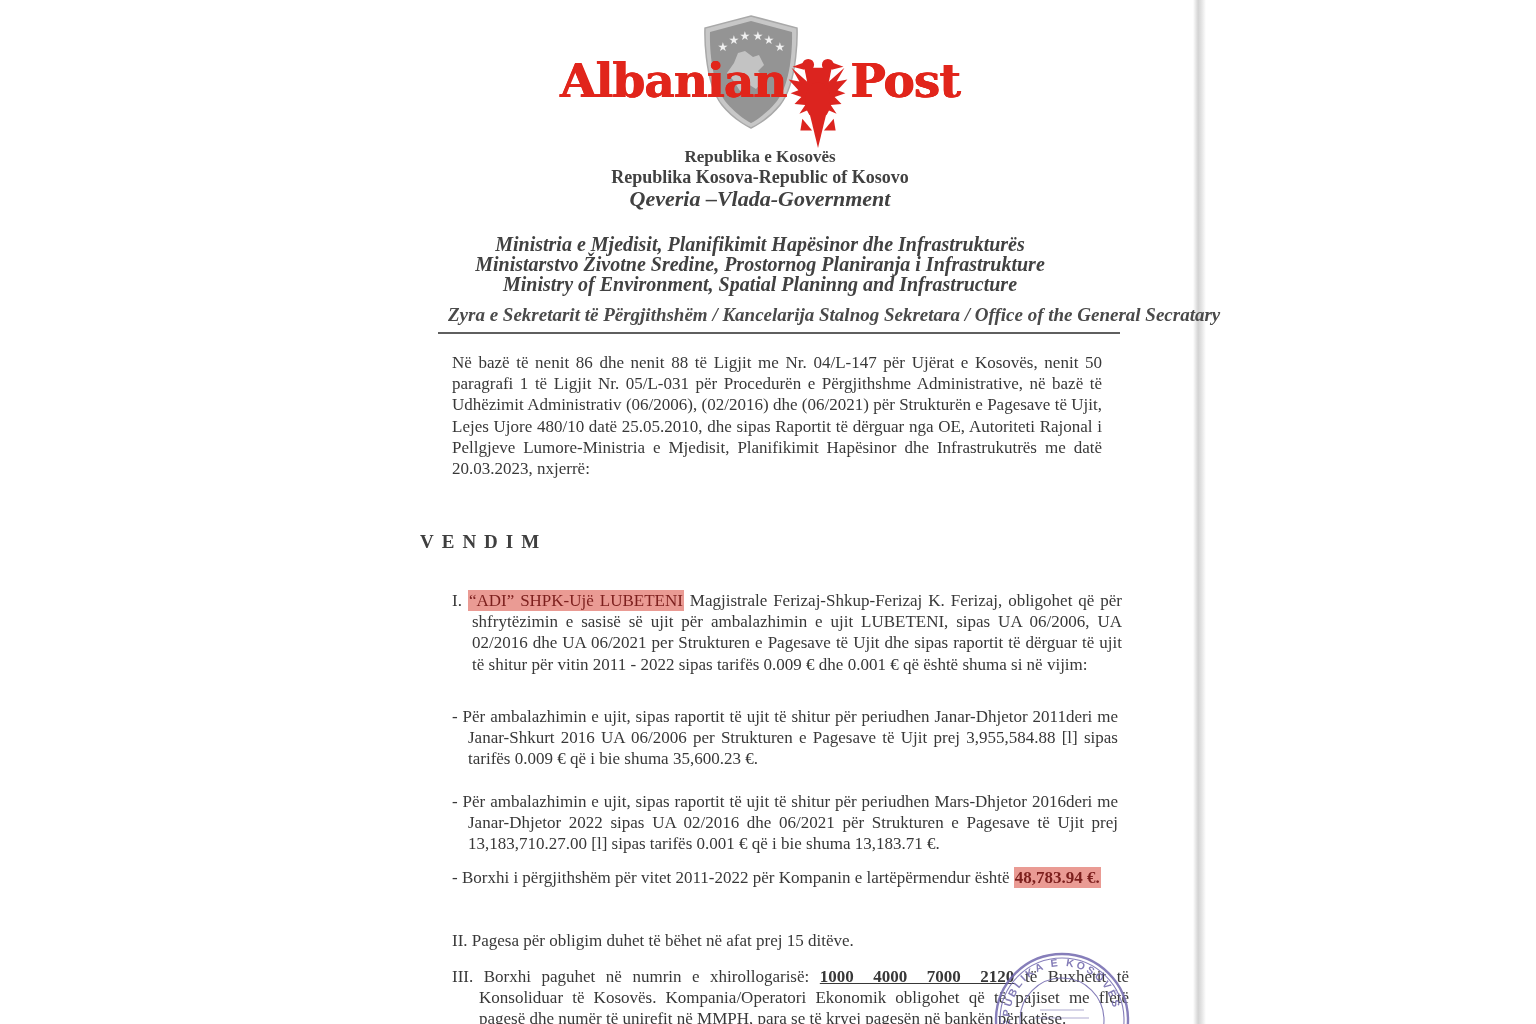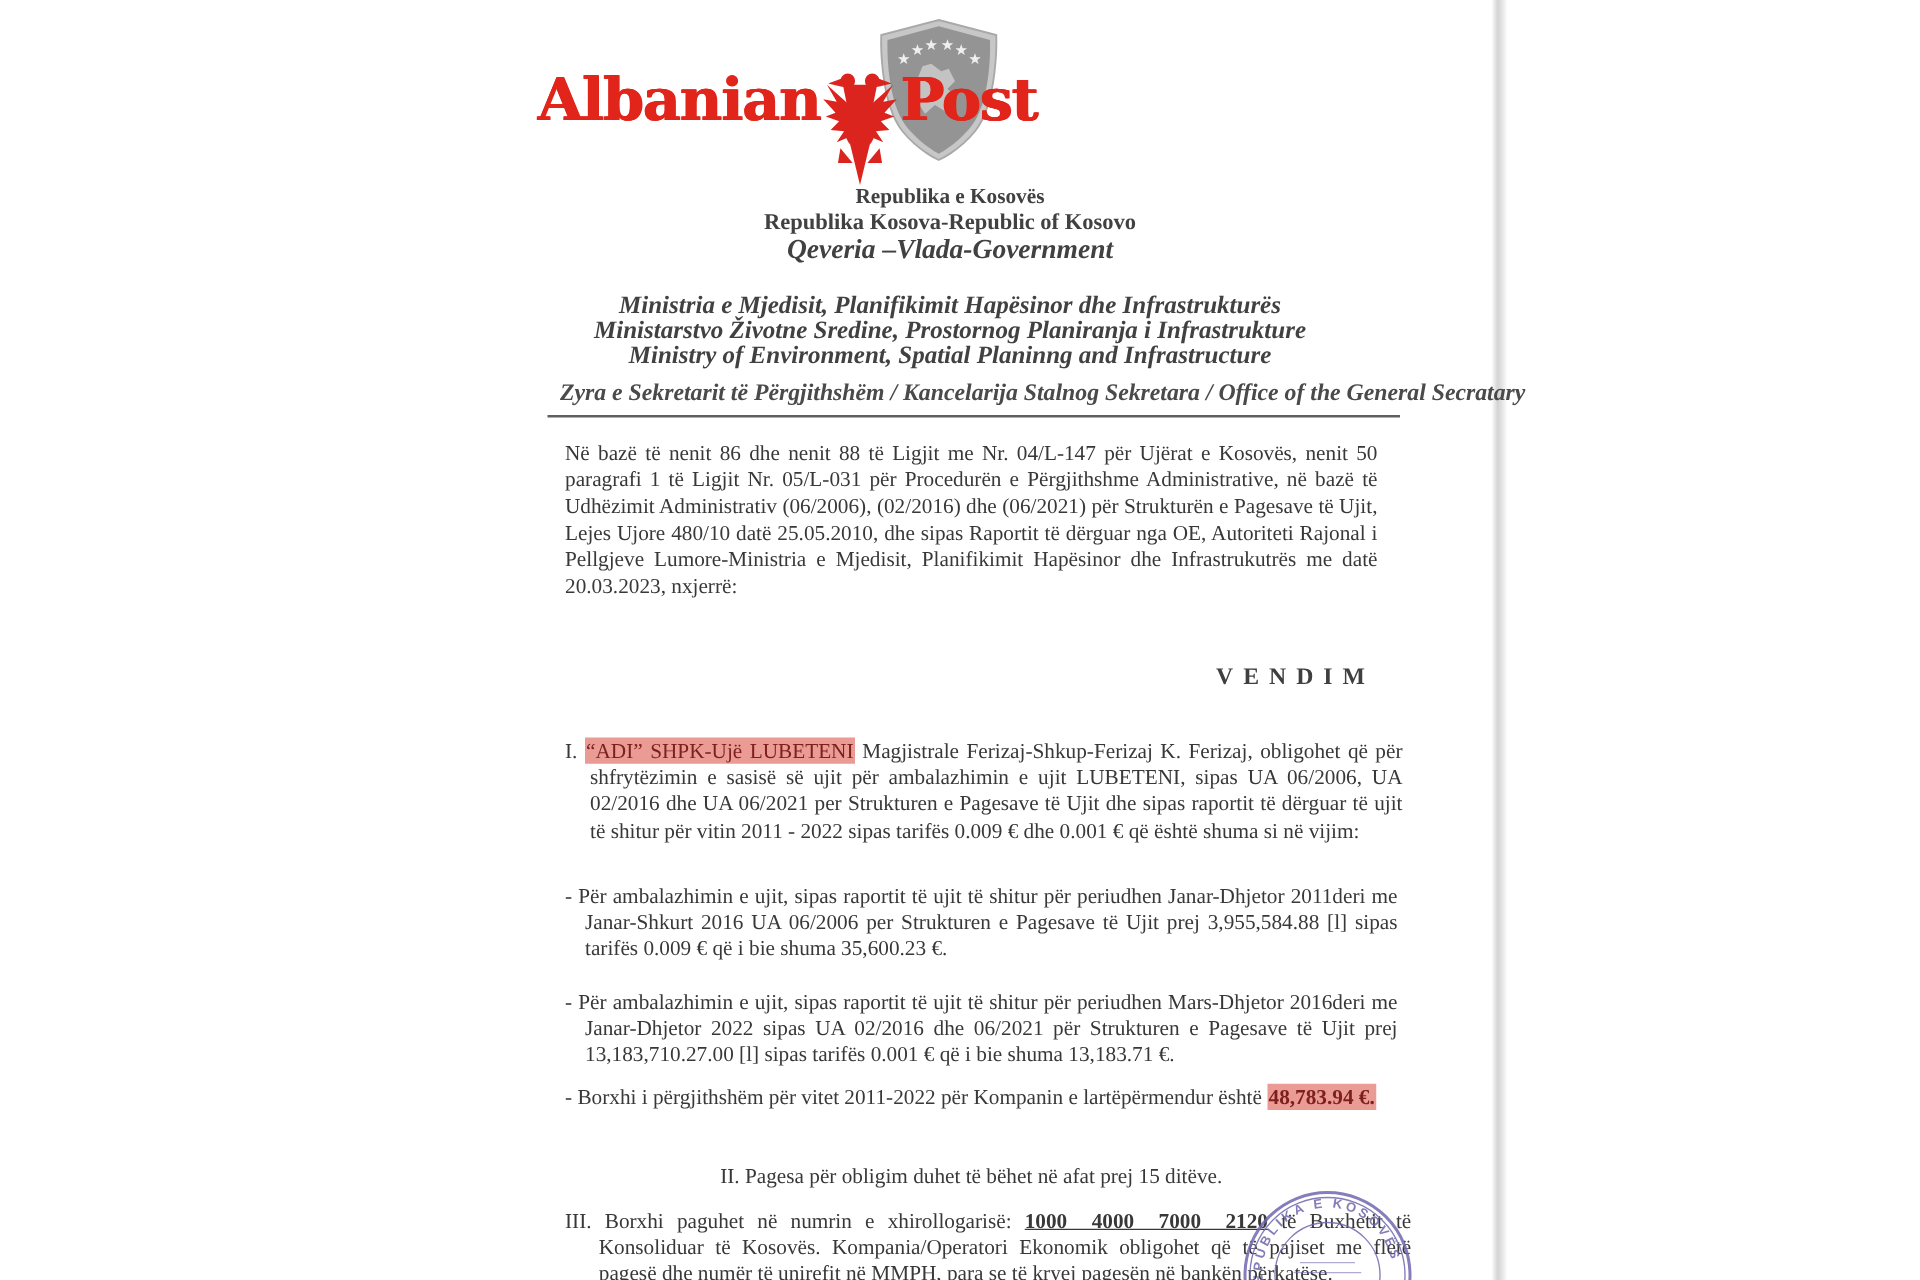--- a/index.html
+++ b/index.html
@@ -8,47 +8,47 @@
     overflow:hidden; font-family:"Liberation Serif", serif; color:#3b3b3b;
   }
   
   .page-edge {
     position:absolute; left:1193px; top:0; width:13px; height:100%;
     background:linear-gradient(to right, rgba(150,150,150,0) 0%, #d3d3d3 40%, #e7e7e7 70%, rgba(255,255,255,0) 100%);
   }
   .shield { position:absolute; left:699px; top:13px; width:104px; height:118px; z-index:1; }
   .brand {
     position:absolute; left:430px; top:57px; width:660px; z-index:3;
-    display:flex; justify-content:flex-start; align-items:flex-start;
+    display:flex; justify-content:center; align-items:flex-start;
     color:#e1251b; font-weight:bold; font-size:47px; line-height:1;
     font-family:"DejaVu Serif", serif; letter-spacing:-1px;
     text-shadow:0.6px 0 0 #e1251b, -0.3px 0 0 #e1251b;
   }
   .eagle { width:60px; height:94px; margin:-3px 2px 0 2px; flex:none; }
   .hdr { position:absolute; left:420px; top:146px; width:680px; text-align:center; color:#414141; }
   .hdr-l1 { font-size:17px; font-weight:bold; line-height:21px; }
   .hdr-l2 { font-size:18px; font-weight:bold; line-height:21px; }
   .hdr-l3 { font-size:22px; font-weight:bold; font-style:italic; line-height:21px; }
   .ministry { margin-top:25px; }
   .ministry > div { font-size:20px; font-weight:bold; font-style:italic; line-height:20px; }
   .office {
     position:absolute; left:438px; top:304px; width:672px;
     font-size:19px; font-weight:bold; font-style:italic; color:#4a4a4a;
     padding:0 0 6px 10px; border-bottom:2px solid #5f5f5f; white-space:nowrap;
   }
   .body-text { font-size:17px; line-height:21.2px; text-align:justify; color:#383838; }
   .intro { position:absolute; left:452px; top:352px; width:650px; }
   .vendim {
-    position:absolute; left:420px; top:531px; width:680px; text-align:right;
+    position:absolute; left:420px; top:531px; width:680px; text-align:left;
     font-weight:bold; font-size:19px; letter-spacing:8px; color:#3f3f3f;
   }
   .item1 { position:absolute; left:452px; top:590px; width:650px; text-indent:-20px; padding-left:20px; }
   .bullet { position:absolute; left:452px; width:650px; text-indent:-16px; padding-left:16px; }
   .b1 { top:706px; } .b2 { top:791px; } .b3 { top:867px; }
-  .item2 { position:absolute; left:452px; top:930px; width:650px; text-align:center; }
+  .item2 { position:absolute; left:452px; top:930px; width:650px; text-align:left; }
   .item3 { position:absolute; left:452px; top:966px; width:650px; text-indent:-27px; padding-left:27px; }
   .hl { background:#ea9b94; color:#7c1f1d; padding:1px 1px; }
   .hl-bold { font-weight:bold; }
   .account { font-weight:bold; text-decoration:underline; word-spacing:9px; white-space:nowrap; }
   .stamp { position:absolute; left:990px; top:944px; width:148px; height:160px; z-index:5; opacity:0.85; }
 </style>
 </head>
 <body>
 
 <div class="screen">

